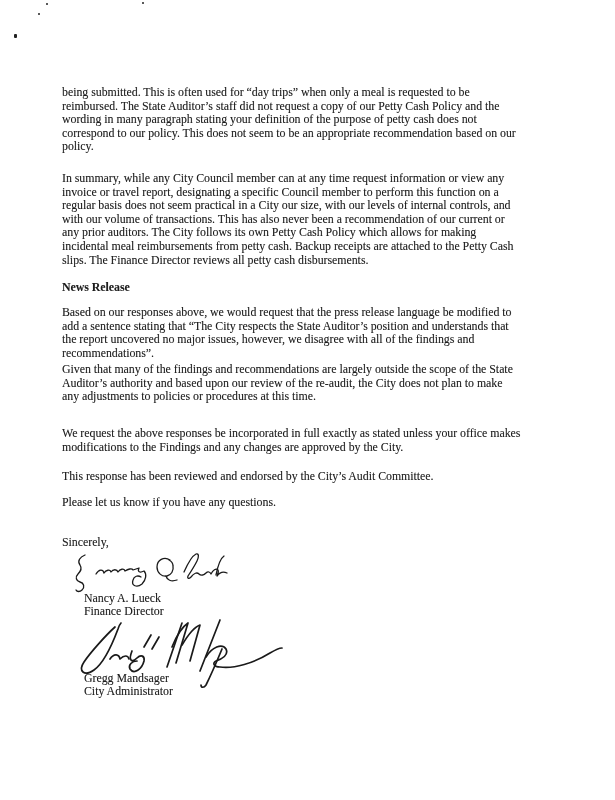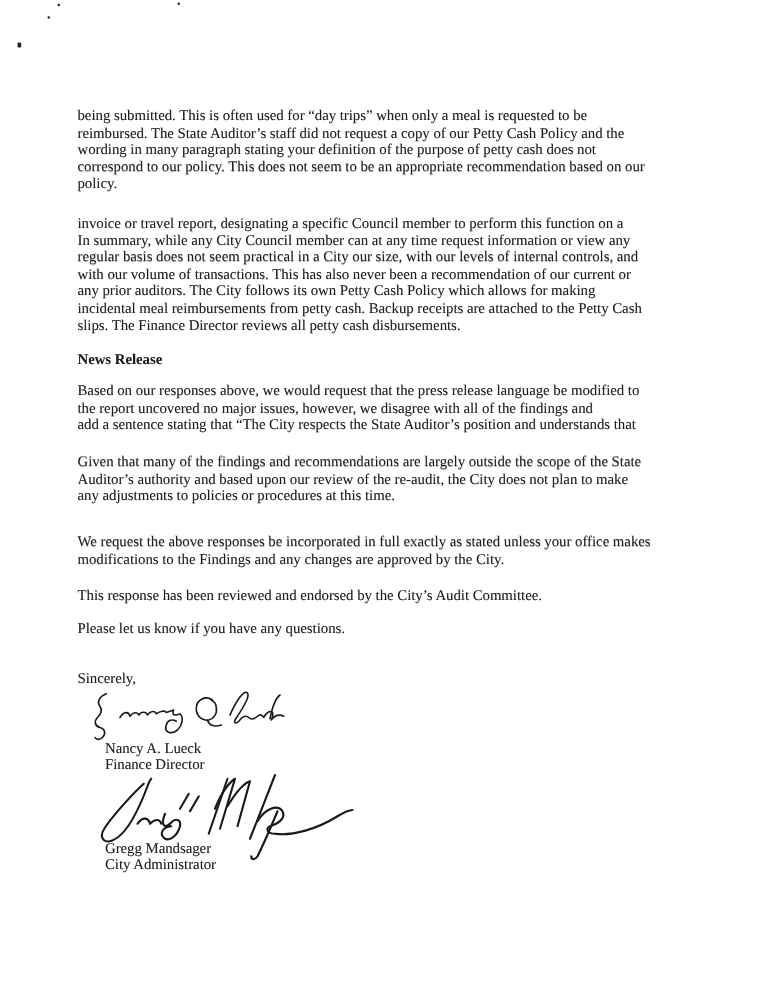--- a/index.html
+++ b/index.html
@@ -75,35 +75,36 @@
   <span class="speck sp4"></span>
 
   <div class="para p1">
       <div class="line">being submitted. This is often used for “day trips” when only a meal is requested to be</div>
       <div class="line">reimbursed. The State Auditor’s staff did not request a copy of our Petty Cash Policy and the</div>
       <div class="line">wording in many paragraph stating your definition of the purpose of petty cash does not</div>
       <div class="line">correspond to our policy. This does not seem to be an appropriate recommendation based on our</div>
       <div class="line">policy.</div>
     </div>
   <div class="para p2">
+      <div class="line">In summary, while any City Council member can at any time request information or view any</div>
       <div class="line">invoice or travel report, designating a specific Council member to perform this function on a</div>
-      <div class="line">In summary, while any City Council member can at any time request information or view any</div>
       <div class="line">regular basis does not seem practical in a City our size, with our levels of internal controls, and</div>
       <div class="line">with our volume of transactions. This has also never been a recommendation of our current or</div>
       <div class="line">any prior auditors. The City follows its own Petty Cash Policy which allows for making</div>
       <div class="line">incidental meal reimbursements from petty cash. Backup receipts are attached to the Petty Cash</div>
       <div class="line">slips. The Finance Director reviews all petty cash disbursements.</div>
     </div>
 
   <div class="heading">News Release</div>
 
   <div class="para p3">
       <div class="line">Based on our responses above, we would request that the press release language be modified to</div>
+      <div class="line">add a sentence stating that “The City respects the State Auditor’s position and understands that</div>
       <div class="line">the report uncovered no major issues, however, we disagree with all of the findings and</div>
-      <div class="line">add a sentence stating that “The City respects the State Auditor’s position and understands that</div>
+      <div class="line">recommendations”.</div>
     </div>
   <div class="para p4">
       <div class="line">Given that many of the findings and recommendations are largely outside the scope of the State</div>
       <div class="line">Auditor’s authority and based upon our review of the re-audit, the City does not plan to make</div>
       <div class="line">any adjustments to policies or procedures at this time.</div>
     </div>
   <div class="para p5">
       <div class="line">We request the above responses be incorporated in full exactly as stated unless your office makes</div>
       <div class="line">modifications to the Findings and any changes are approved by the City.</div>
     </div>

